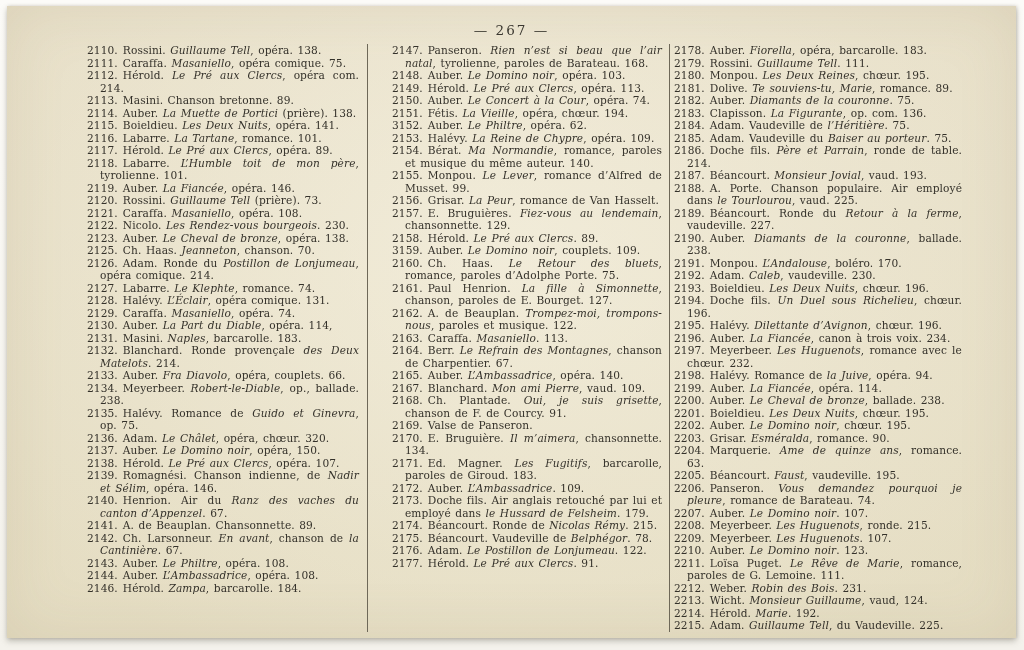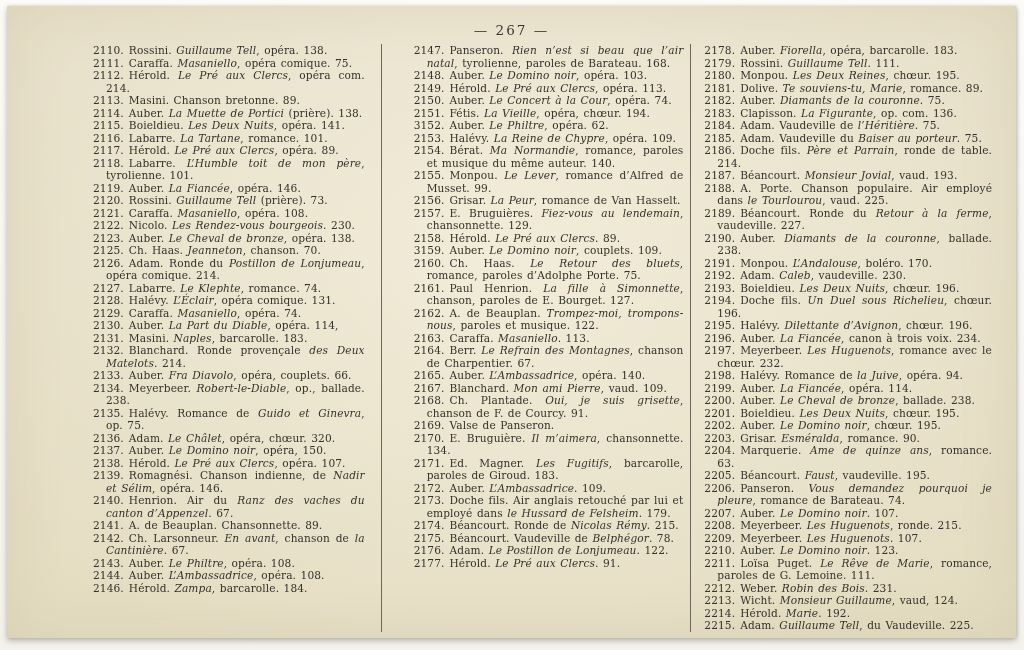--- a/index.html
+++ b/index.html
@@ -39,34 +39,34 @@
     left: 0;
     width: 100%;
     text-align: center;
     font-size: 13.5px;
     letter-spacing: 2px;
     color: #3a372f;
   }
   .columns {
     position: absolute;
     top: 38px;
-    left: 86px;
+    left: 80px;
     right: 24px;
     display: flex;
     align-items: stretch;
   }
   .col {
     font-size: 10.6px;
     line-height: 12.5px;
     text-align: justify;
     letter-spacing: 0.1px;
   }
   .col-1 { width: 272px; padding-right: 8px; }
-  .col-2 { width: 270px; padding-left: 32px; padding-right: 7px; margin-left: 8px; }
-  .col-3 { width: 288px; padding-left: 13px; }
+  .col-2 { width: 270px; padding-left: 24px; padding-right: 7px; }
+  .col-3 { width: 288px; padding-left: 4px; }
   .col-2, .col-3 {
     border-left: 1px solid #6e6858;
   }
   .entry {
     padding-left: 13px;
     text-indent: -13px;
     word-spacing: 1px;
   }
   .entry .num {
     padding-right: 5px;

